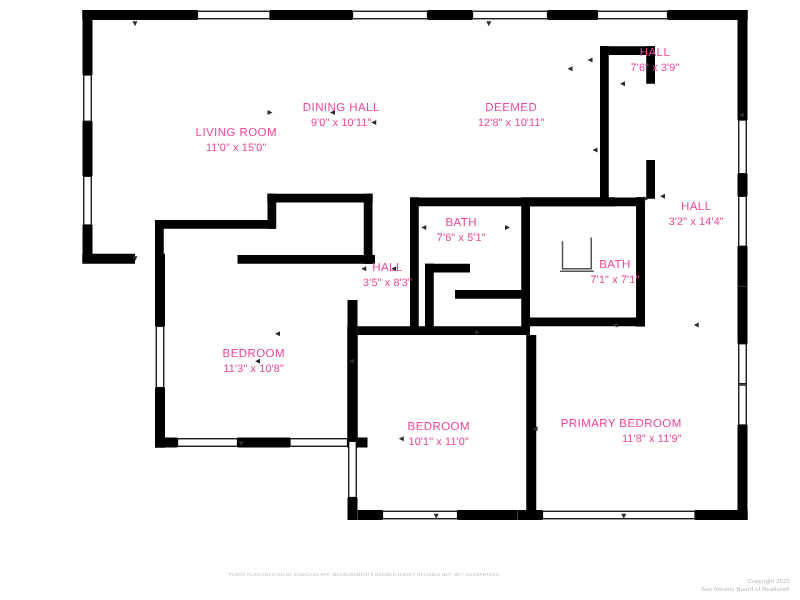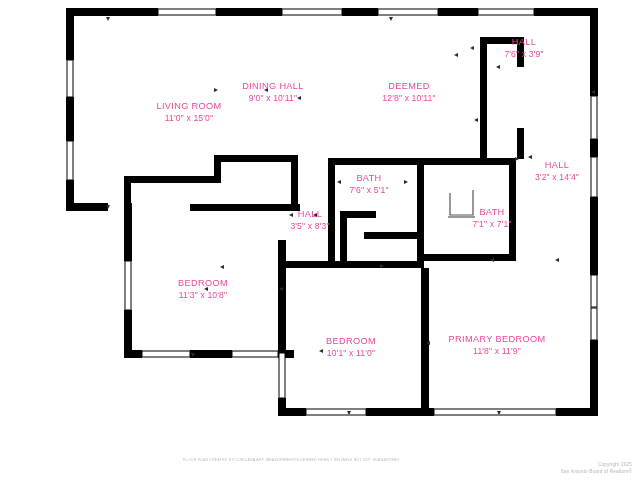--- a/index.html
+++ b/index.html
@@ -263,21 +263,21 @@
   <div class="room-label" style="left:203px; top:289px;">
     <span class="rl-name">BEDROOM</span>
     <span class="rl-dim">11'3" x 10'8"</span>
   </div>
 
   <div class="room-label" style="left:351px; top:347px;">
     <span class="rl-name">BEDROOM</span>
     <span class="rl-dim">10'1" x 11'0"</span>
   </div>
 
-  <div class="room-label" style="left:497px; top:345px;">
+  <div class="room-label" style="left:497px; top:345px;text-align:right;">
     <span class="rl-name">PRIMARY BEDROOM</span>
     <span class="rl-dim">11'8" x 11'9"</span>
   </div>
 
   <div class="footer-note">FLOOR PLAN CREATED BY CUBICASA APP. MEASUREMENTS DEEMED HIGHLY RELIABLE BUT NOT GUARANTEED.</div>
 
   <div class="copyright-block">
     <span>Copyright 2025</span>
     <span>San Antonio Board of Realtors®</span>
   </div>

